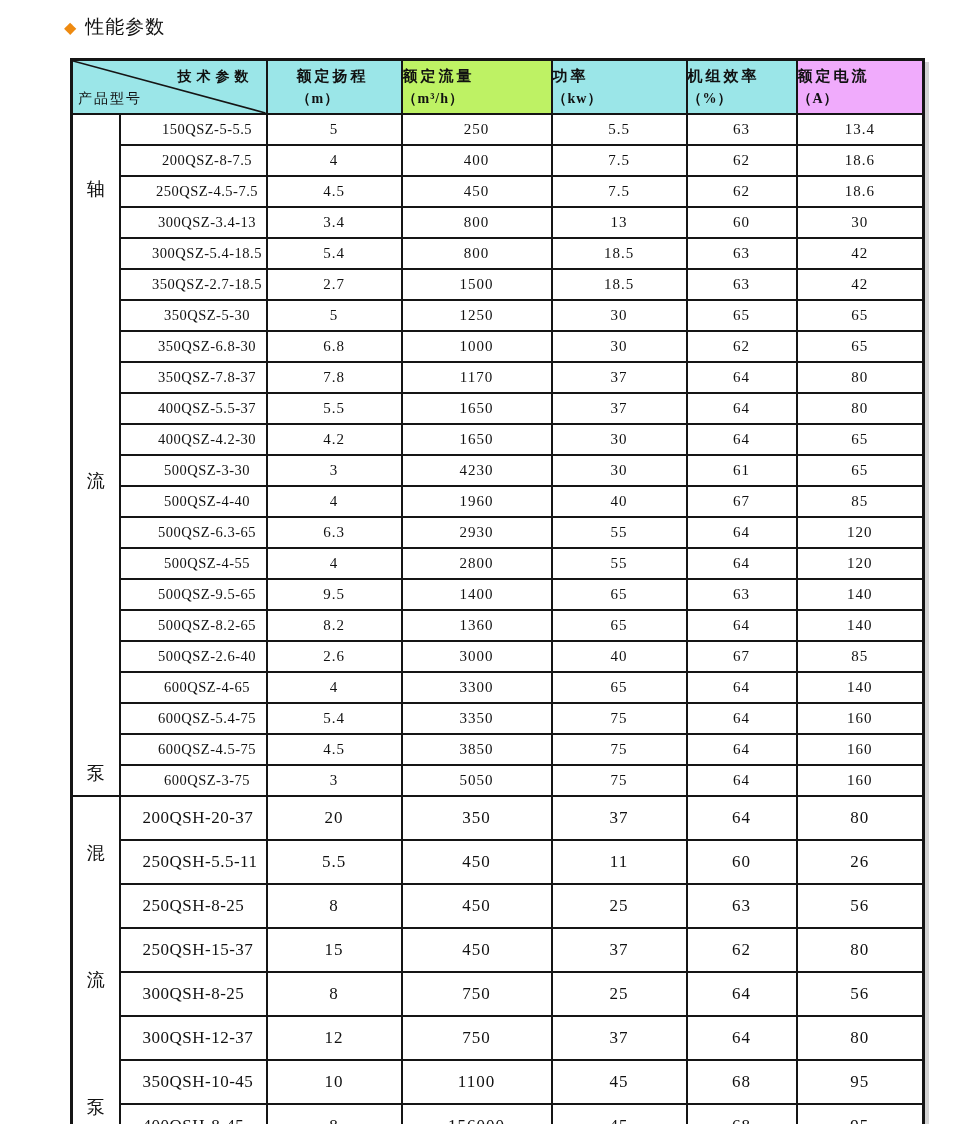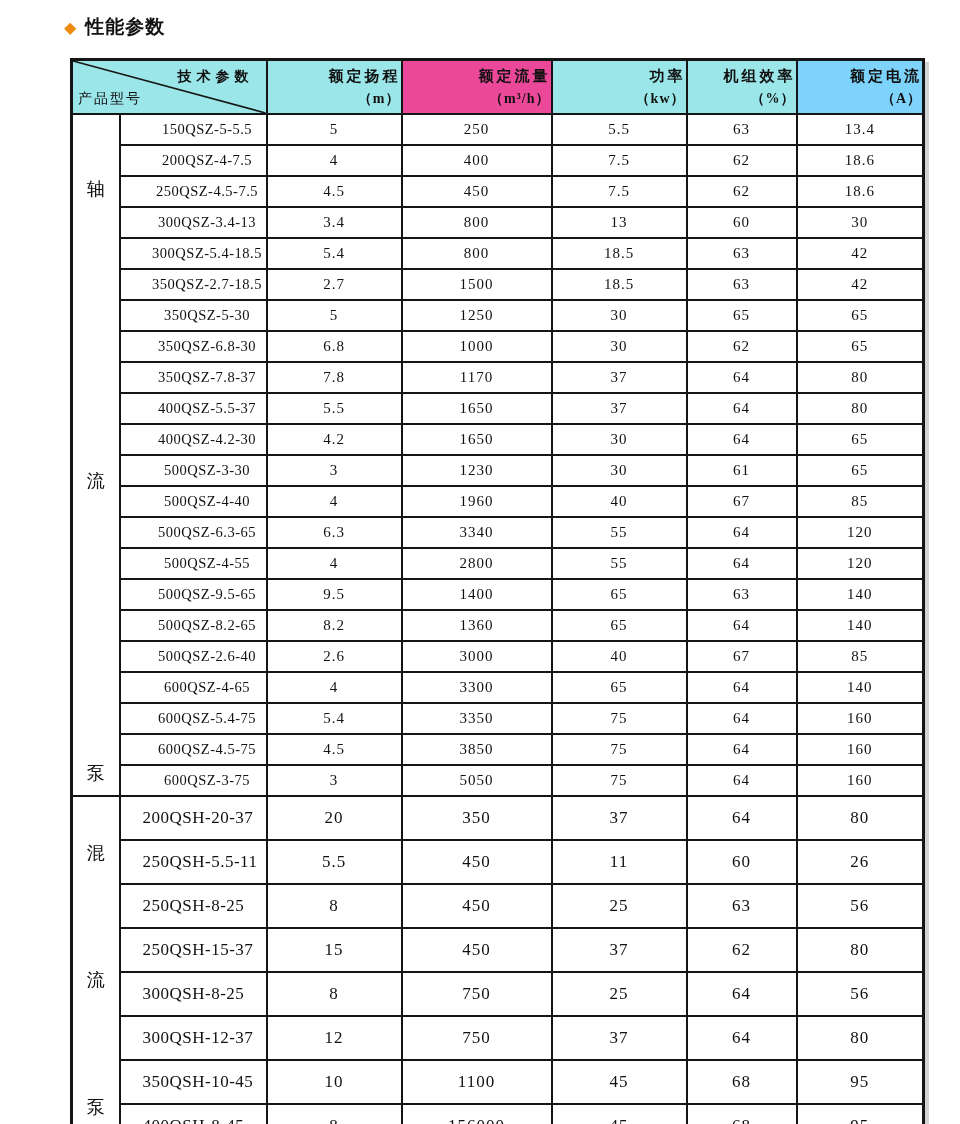--- a/index.html
+++ b/index.html
@@ -4,33 +4,33 @@
 <style>
   html,body { margin:0; padding:0; background:#ffffff; }
   body {
     width:960px; height:1124px; position:relative;
     font-family:"Liberation Serif", serif; color:#111;
   }
   .page { position:absolute; inset:0; background:#fff; }
 
   .title-row { position:absolute; left:64px; top:14px; display:flex; align-items:center; gap:9px; }
   .diamond { font-size:16px; line-height:1; transform:translateY(1px); }
-  .title-text { font-family:"Liberation Sans", sans-serif; font-weight:bold; font-size:19px; letter-spacing:1px; }
+  .title-text { font-family:"Liberation Sans", sans-serif; font-weight:normal; font-size:19px; letter-spacing:1px; }
 
   table.spec {
     position:absolute; left:70px; top:58px; width:852px;
     border-collapse:collapse; table-layout:fixed; background:#fff;
     border:3px solid #151515;
     box-shadow:4px 4px 0 rgba(175,175,175,0.55);
   }
   .spec th, .spec td { border:2px solid #151515; padding:0; }
 
   thead th {
     height:52px; font-weight:bold; font-size:15px; line-height:1.5;
-    text-align:right; vertical-align:middle; letter-spacing:3px;
+    text-align:left; vertical-align:middle; letter-spacing:3px;
   }
   thead .unit { font-size:14px; letter-spacing:1px; }
 
   th.corner { position:relative; letter-spacing:0; }
   th.corner svg { position:absolute; inset:0; width:100%; height:100%; display:block; }
   .corner-tr { position:absolute; top:5px; right:12px; font-size:14px; font-weight:bold; letter-spacing:5px; }
   .corner-bl { position:absolute; bottom:4px; left:5px; font-size:14px; font-weight:normal; letter-spacing:2px; }
 
   tbody td { text-align:center; vertical-align:middle; letter-spacing:1px; }
   tr.g0 > td { height:29px; font-size:15px; }
@@ -74,33 +74,33 @@
           <svg viewBox="0 0 100 100" preserveAspectRatio="none">
             <line x1="0" y1="0" x2="100" y2="100" stroke="#151515" stroke-width="1.6" vector-effect="non-scaling-stroke"></line>
           </svg>
           <span class="corner-tr">技术参数</span>
           <span class="corner-bl">产品型号</span>
         </th>
         <th style="background:#9be6e8;padding-left:29px;">
           <div>额定扬程</div>
           <div class="unit">（m）</div>
         </th>
-        <th style="background:#ec4899;margin-left:44px;">
+        <th style="background:#bef264;margin-left:44px;">
           <div>额定流量</div>
           <div class="unit">（m³/h）</div>
         </th>
         <th style="background:#9be6e8;">
           <div>功率</div>
           <div class="unit">（kw）</div>
         </th>
         <th style="background:#9be6e8;">
           <div>机组效率</div>
           <div class="unit">（%）</div>
         </th>
-        <th style="background:#7dd3fc;">
+        <th style="background:#f0abfc;">
           <div>额定电流</div>
           <div class="unit">（A）</div>
         </th>
       </tr>
     </thead>
     <tbody>
         <tr class="g0">
           <td rowspan="22" class="group-cell group-qsz">
             <div class="inner">
               <span>轴</span>
@@ -109,21 +109,21 @@
             </div>
           </td>
           <td class="model">150QSZ-5-5.5</td>
           <td>5</td>
           <td>250</td>
           <td>5.5</td>
           <td>63</td>
           <td>13.4</td>
         </tr>
         <tr class="g0">
-          <td class="model">200QSZ-4-7.5</td>
+          <td class="model">200QSZ-8-7.5</td>
           <td>4</td>
           <td>400</td>
           <td>7.5</td>
           <td>62</td>
           <td>18.6</td>
         </tr>
         <tr class="g0">
           <td class="model">250QSZ-4.5-7.5</td>
           <td>4.5</td>
           <td>450</td>
@@ -191,37 +191,37 @@
           <td class="model">400QSZ-4.2-30</td>
           <td>4.2</td>
           <td>1650</td>
           <td>30</td>
           <td>64</td>
           <td>65</td>
         </tr>
         <tr class="g0">
           <td class="model">500QSZ-3-30</td>
           <td>3</td>
-          <td>1230</td>
+          <td>4230</td>
           <td>30</td>
           <td>61</td>
           <td>65</td>
         </tr>
         <tr class="g0">
           <td class="model">500QSZ-4-40</td>
           <td>4</td>
           <td>1960</td>
           <td>40</td>
           <td>67</td>
           <td>85</td>
         </tr>
         <tr class="g0">
           <td class="model">500QSZ-6.3-65</td>
           <td>6.3</td>
-          <td>3340</td>
+          <td>2930</td>
           <td>55</td>
           <td>64</td>
           <td>120</td>
         </tr>
         <tr class="g0">
           <td class="model">500QSZ-4-55</td>
           <td>4</td>
           <td>2800</td>
           <td>55</td>
           <td>64</td>

